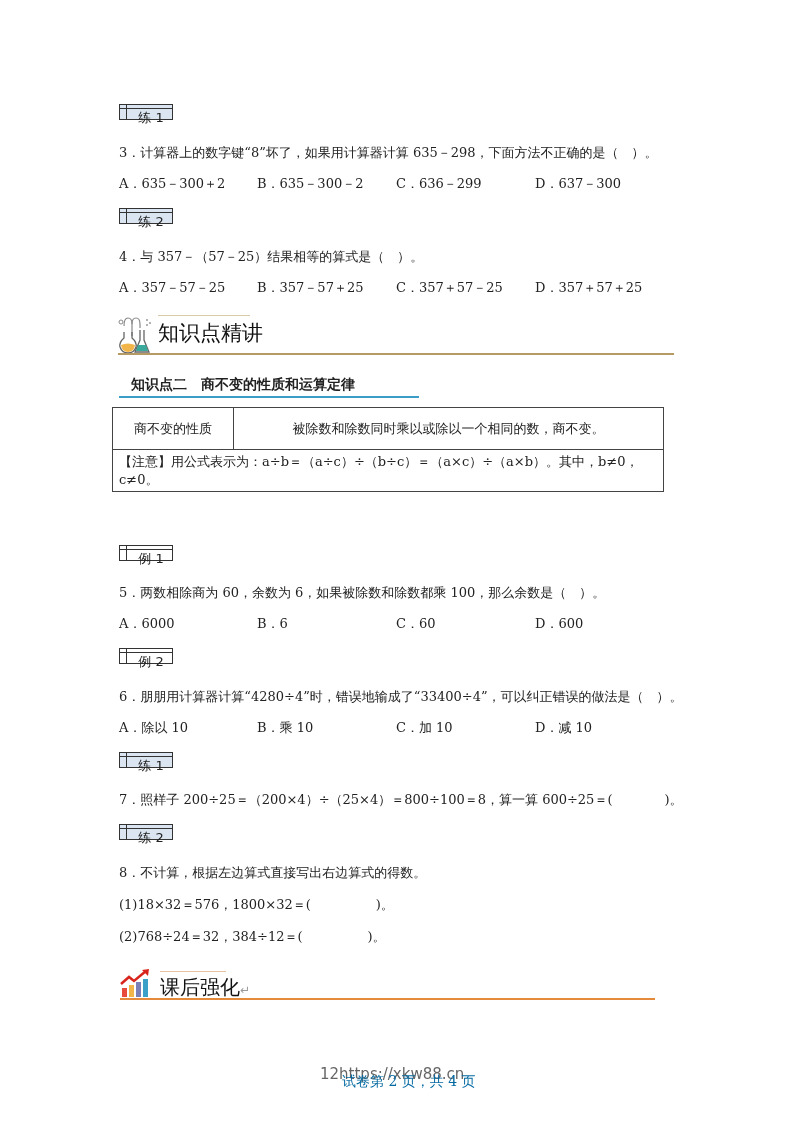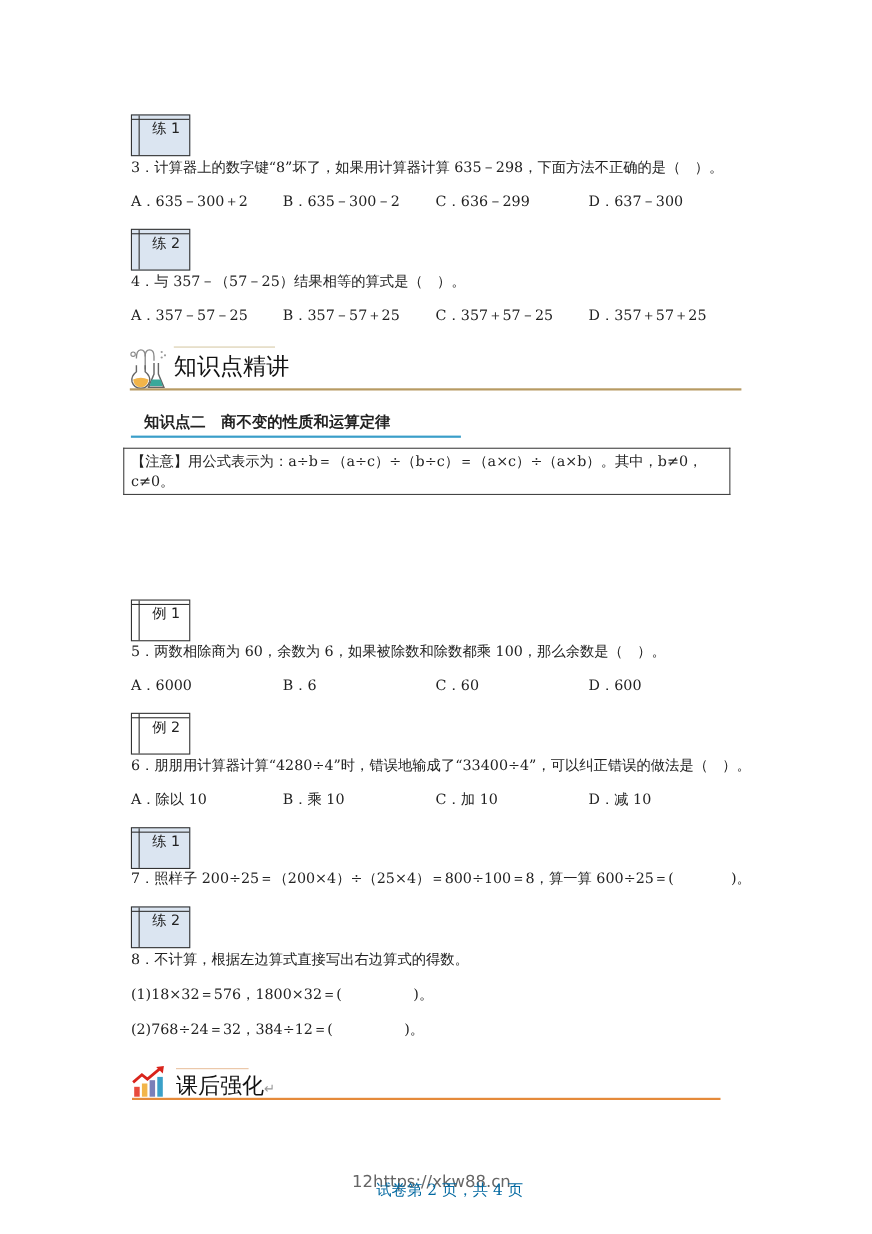--- a/index.html
+++ b/index.html
@@ -4,21 +4,21 @@
   <style>
     html, body { margin: 0; padding: 0; background: #ffffff; }
     body {
       width: 793px; height: 1122px; position: relative; overflow: hidden;
       font-family: "DejaVu Serif", "Liberation Serif", serif;
       color: #222;
     }
     .abs { position: absolute; }
     .text { font-size: 13px; line-height: 16px; white-space: nowrap; }
     .label-box {
-      position: absolute; width: 54px; height: 38px;
+      position: absolute; width: 54px; height: 16px;
       border: 1.5px solid #333; box-sizing: border-box;
       background: #dbe5f1;
     }
     .label-box.plain { background: #ffffff; }
     .label-box .topline {
       position: absolute; left: 0; right: 0; top: 3px; height: 0;
       border-top: 1px solid #333;
     }
     .label-box .leftline {
       position: absolute; top: 0; bottom: 0; left: 6px; width: 0;
@@ -105,20 +105,24 @@
   <div class="abs" style="left:0; top:41px; width:556px; height:0; border-top:2.5px solid #b79a63;"></div>
 </div>
 
 <div class="sub-head">
   <span style="padding-left:12px;">知识点二　商不变的性质和运算定律</span>
 </div>
 
 <table class="kp">
   <tbody>
   <tr>
+    <td>商不变的性质</td>
+    <td>被除数和除数同时乘以或除以一个相同的数，商不变。</td>
+  </tr>
+  <tr>
     <td colspan="2" style="text-align:left; height:41px;">【注意】用公式表示为：a÷b＝（a÷c）÷（b÷c）＝（a×c）÷（a×b）。其中，b≠0，c≠0。</td>
   </tr>
 </tbody>
   </table>
 
 <div class="label-box plain" style="left:119px; top:545px;">
   <div class="topline"></div>
   <div class="leftline"></div>
   <div class="lbl">例 1</div>
 </div>

